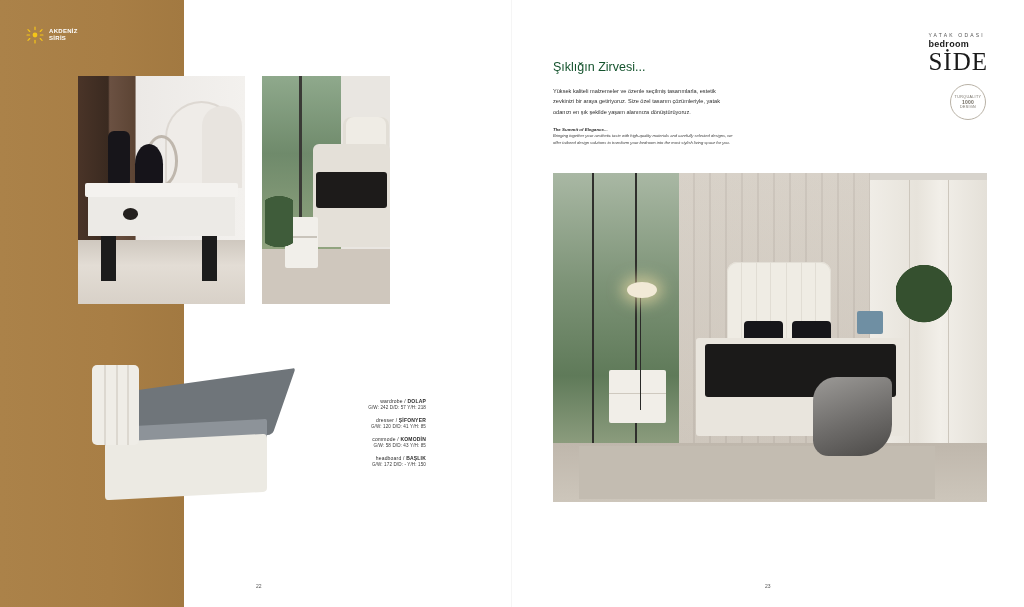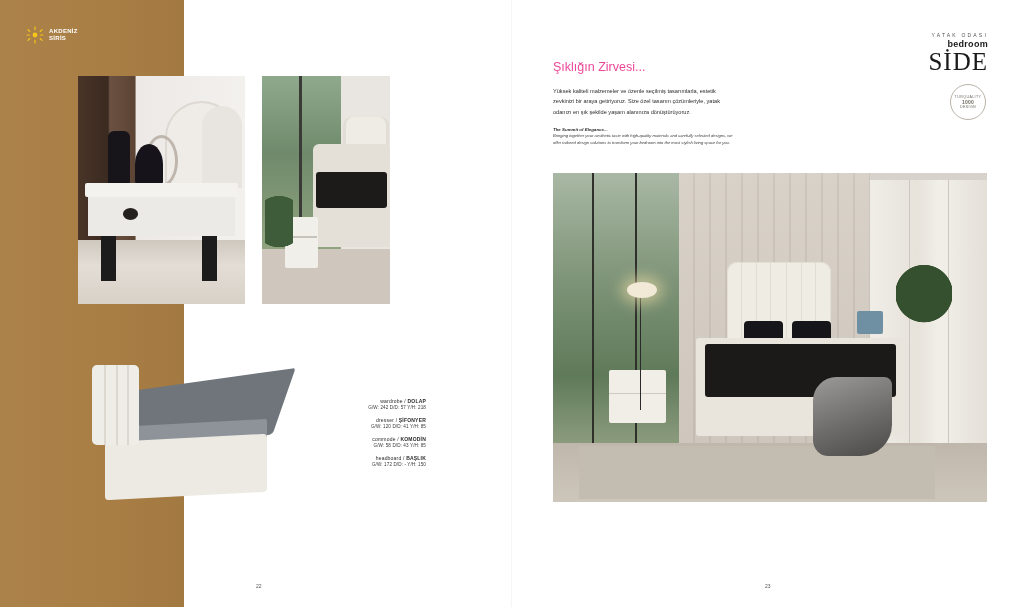--- a/index.html
+++ b/index.html
@@ -216,21 +216,20 @@
     font-size: 4.6px;
     letter-spacing: 0.1px;
     margin-top: 1px;
     color: #3a3a3a;
   }
   
   .brand-block {
     position: absolute;
     right: 36px;
     top: 32px;
-    text-align: right;
   }
   .brand-kicker {
     font-size: 5px;
     letter-spacing: 2.2px;
     color: #555;
   }
   .brand-sub {
     font-size: 9px;
     font-weight: bold;
     letter-spacing: 0.3px;
@@ -259,21 +258,21 @@
     color: #6f6a60;
   }
   .seal-top { font-size: 3.6px; letter-spacing: 0.4px; }
   .seal-mid { font-size: 5px; font-weight: bold; letter-spacing: 0.2px; }
   .seal-bot { font-size: 3.6px; letter-spacing: 0.4px; }
   .headline {
     position: absolute;
     left: 553px;
     top: 60px;
     font-size: 12.5px;
-    color: #ec4899;
+    color: #14532d;
     font-family: "Liberation Sans", sans-serif;
   }
   .body-tr {
     position: absolute;
     left: 553px;
     top: 86px;
     width: 183px;
     font-size: 5.6px;
     line-height: 1.85;
     color: #2d2d2d;

